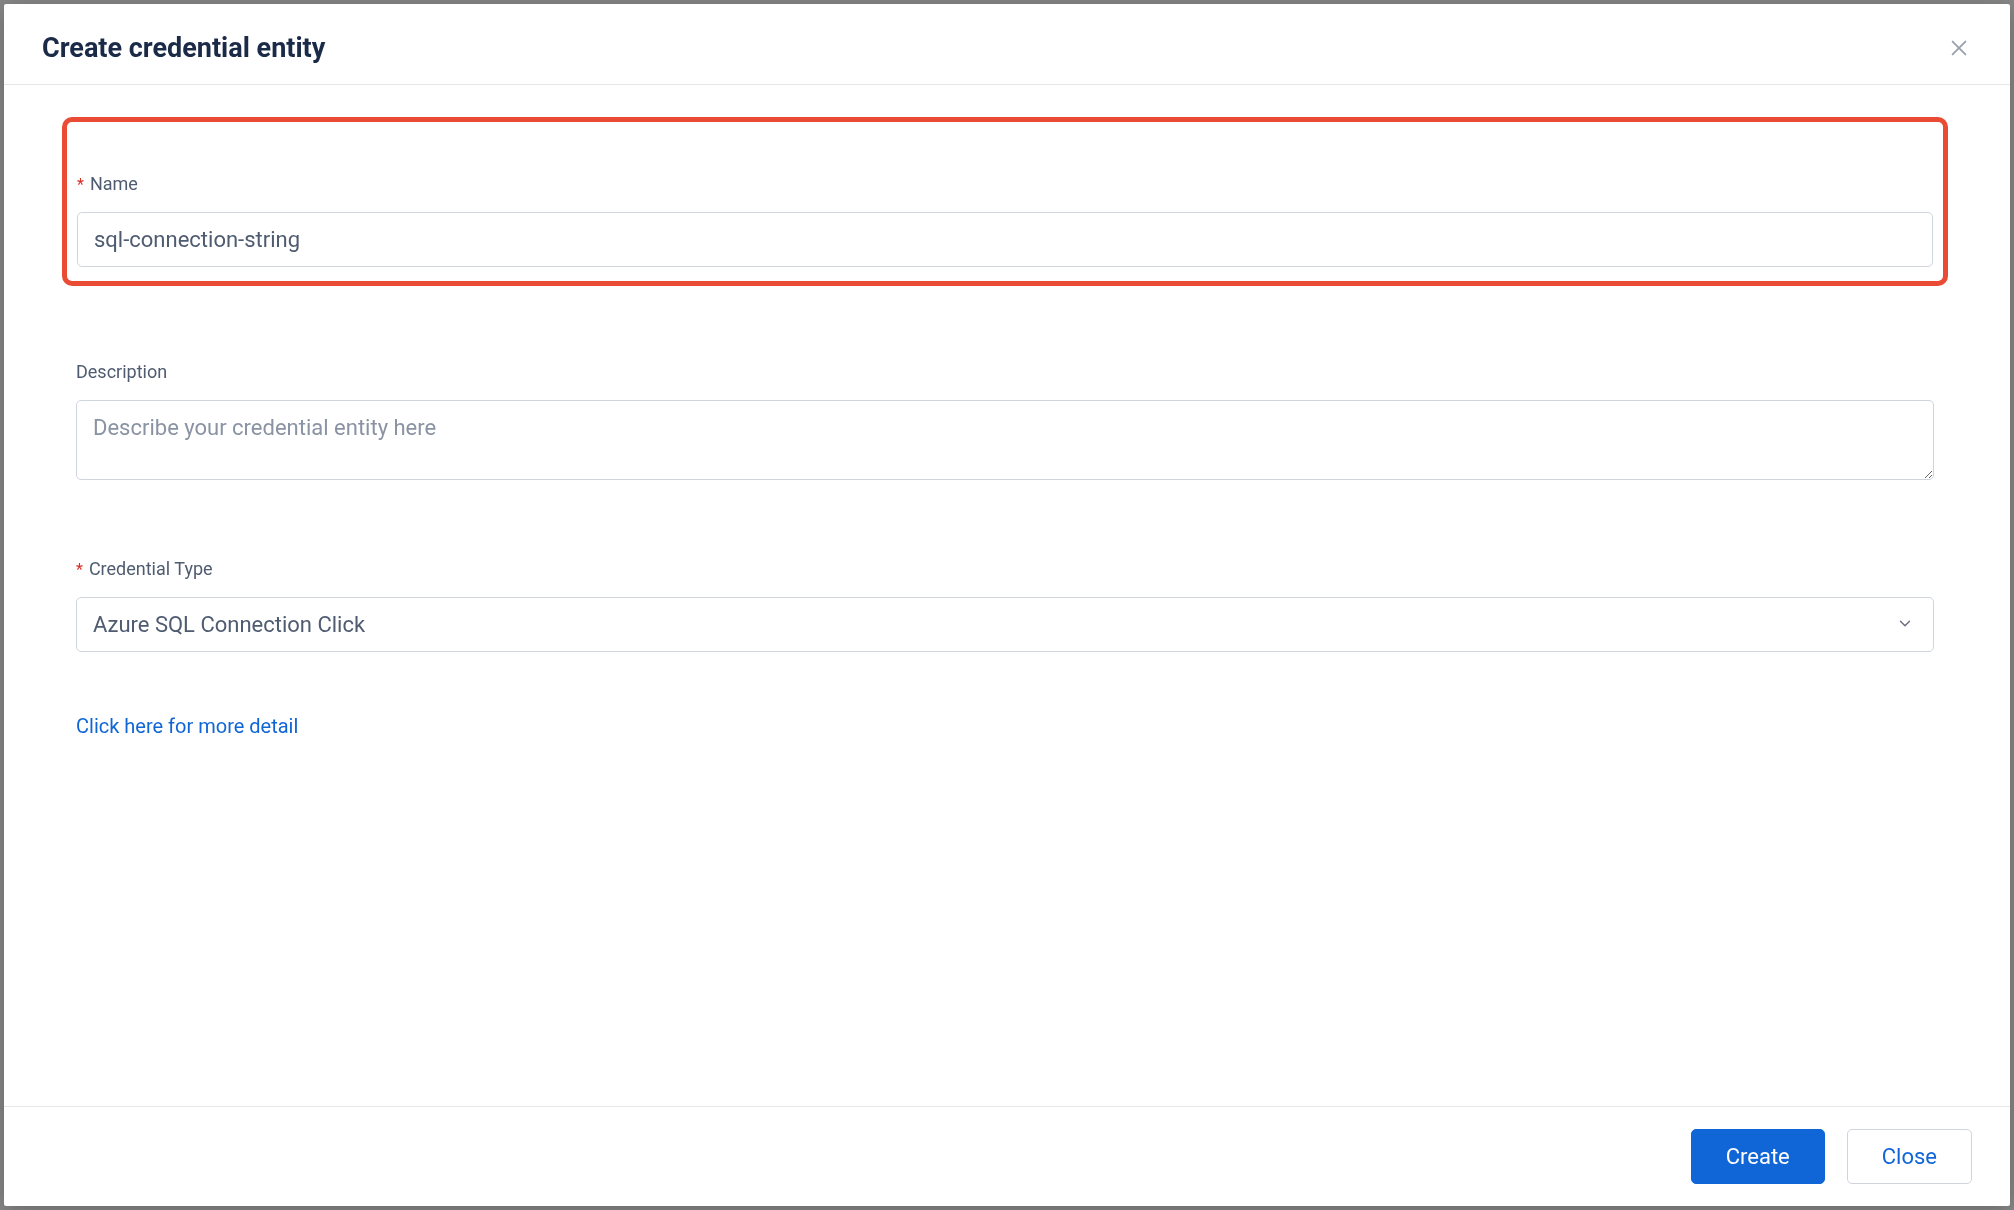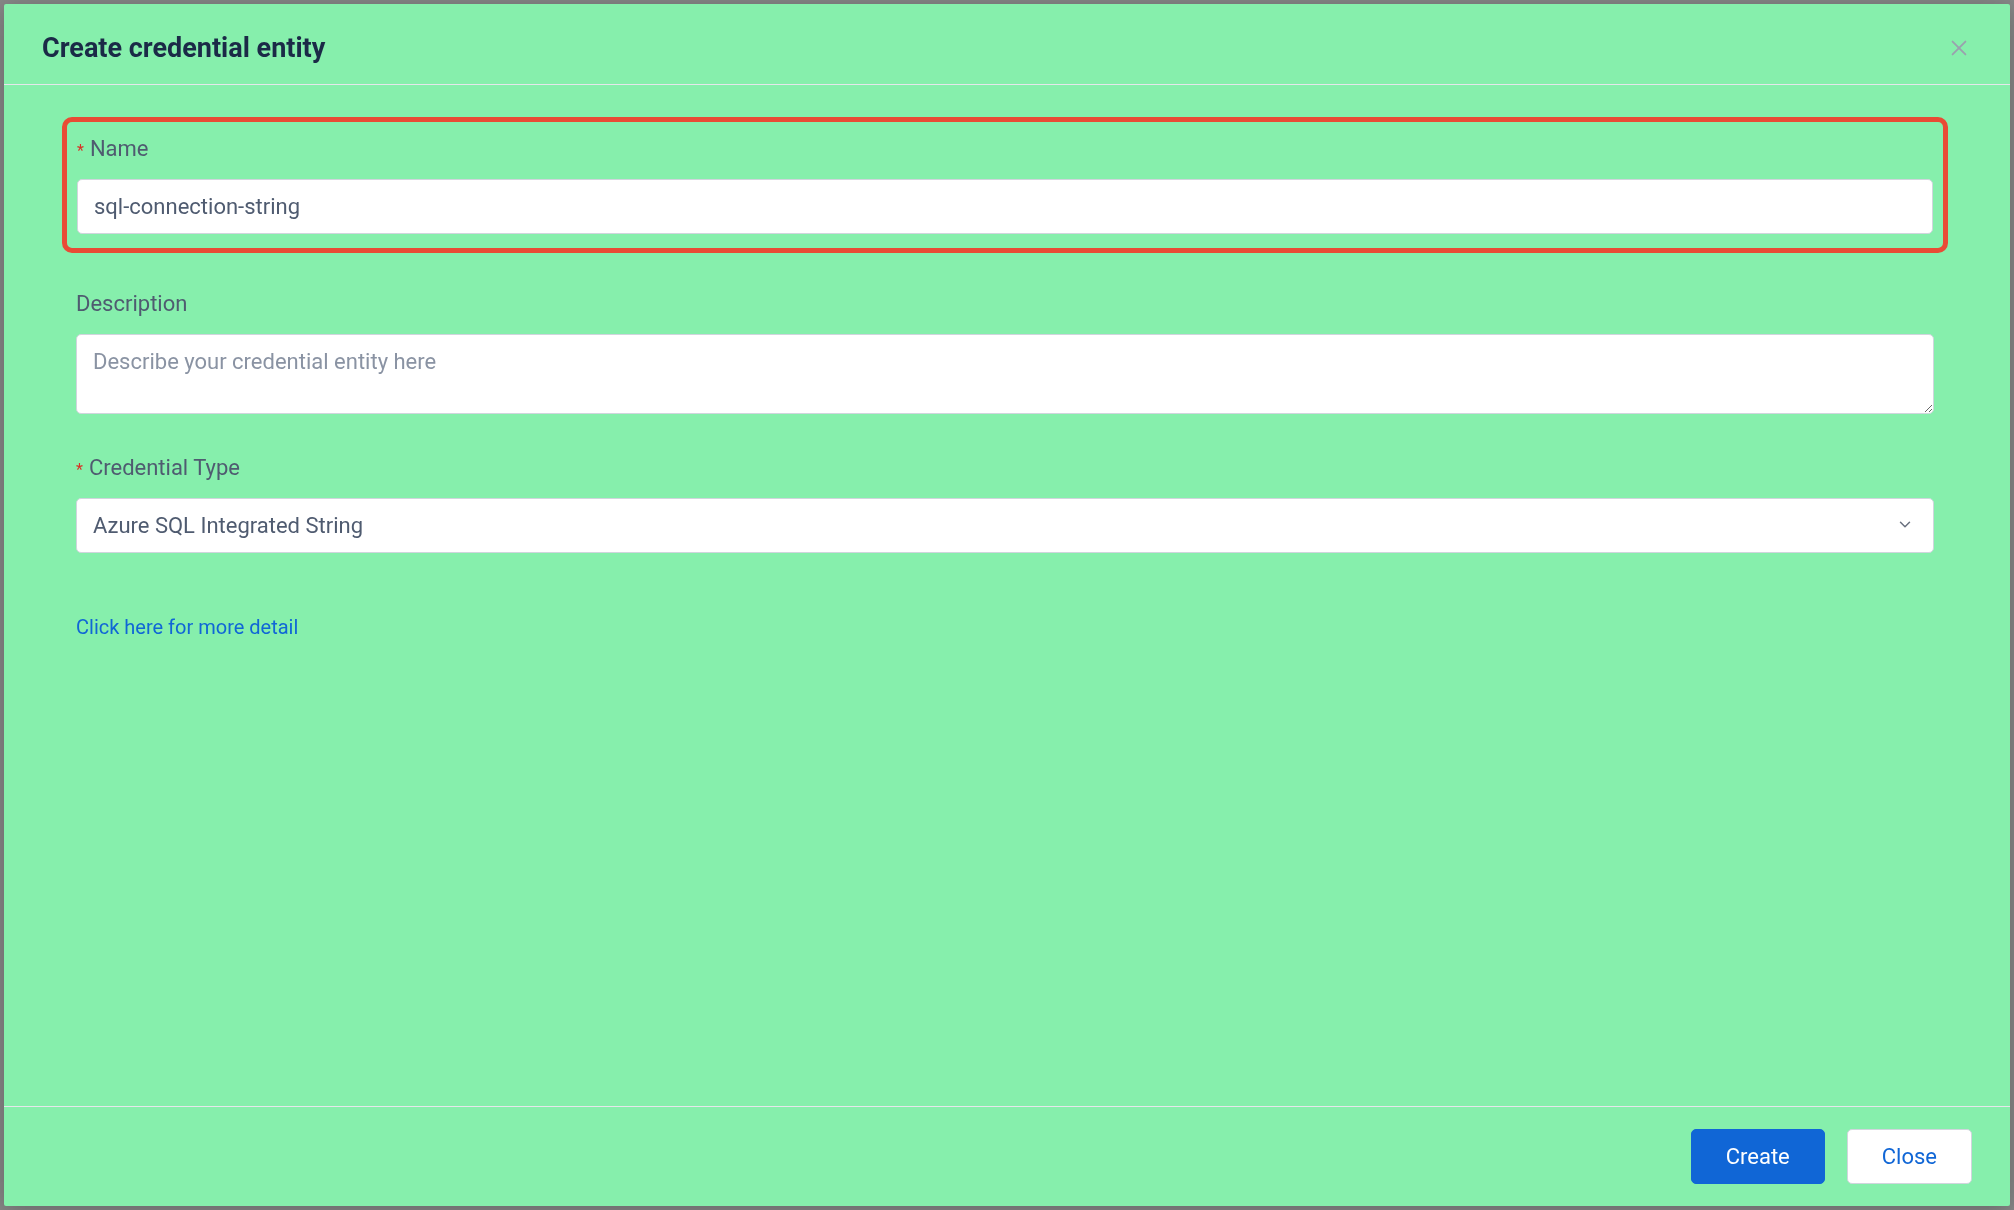--- a/index.html
+++ b/index.html
@@ -7,21 +7,21 @@
       font-family: -apple-system, BlinkMacSystemFont, "Segoe UI", Roboto, Helvetica, Arial, sans-serif;
       background: #888;
       width: 2014px;
       height: 1210px;
       overflow: hidden;
       font-size: 14px;
     }
     .modal {
       position: absolute;
       top: 4px; left: 4px; right: 4px; bottom: 4px;
-      background: #86efac;
+      background: #ffffff;
       border-radius: 2px;
       display: flex;
       flex-direction: column;
       box-shadow: 0 4px 24px rgba(0,0,0,.25);
     }
     .modal-header {
       display: flex;
       align-items: center;
       justify-content: space-between;
       padding: 28px 38px 20px 38px;
@@ -60,21 +60,22 @@
       align-items: baseline;
       gap: 6px;
       margin-bottom: 18px;
     }
     .req {
       color: #d93025;
       font-size: 16px;
     }
     .field-label {
       color: #4f5b70;
-      font-size: 22px;
+      font-size: 18px;
+      margin-top: 37px;
     }
     .text-input, .select-input, .textarea-input {
       width: 100%;
       border: 1px solid #d0d5dd;
       border-radius: 5px;
       padding: 14px 16px;
       font-size: 22px;
       color: #4f5b70;
       font-family: inherit;
       background: #fff;
@@ -158,21 +159,21 @@
       </div>
       <textarea class="textarea-input" rows="2" placeholder="Describe your credential entity here" style=""></textarea>
     </div>
 
     <div class="field-group">
       <div class="label-row">
         <span class="req">*</span>
         <span class="field-label">Credential Type</span>
       </div>
       <div class="select-wrap">
-        <div class="select-input">Azure SQL Integrated String</div>
+        <div class="select-input">Azure SQL Connection Click</div>
         <span class="select-chevron">
           <svg width="18" height="18" viewBox="0 0 24 24" fill="none" stroke="currentColor" stroke-width="2" stroke-linecap="round" stroke-linejoin="round">
             <polyline points="6 9 12 15 18 9"></polyline>
           </svg>
         </span>
       </div>
     </div>
 
 
 

